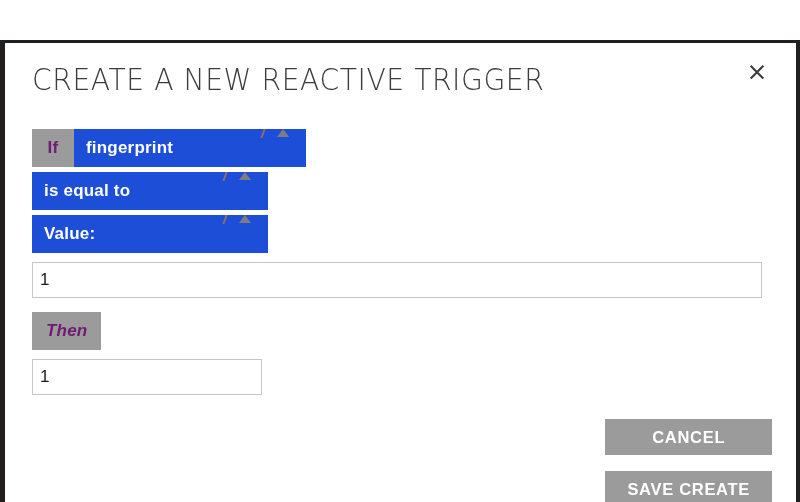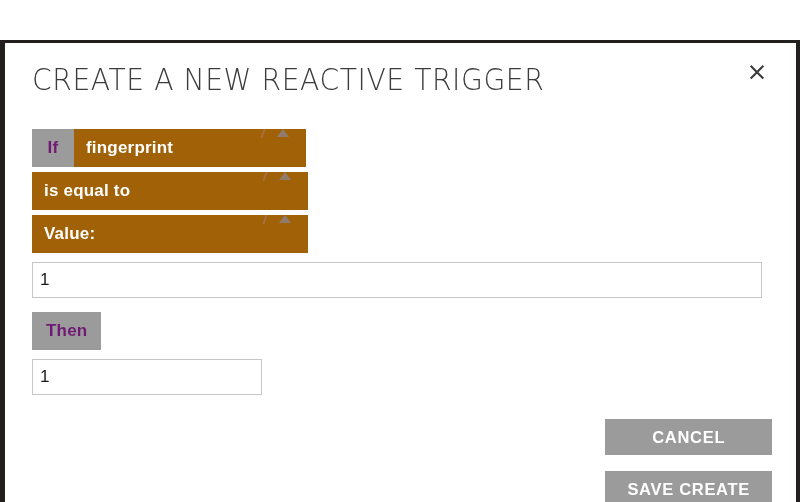--- a/index.html
+++ b/index.html
@@ -91,34 +91,34 @@
     padding: 0 14px;
     box-sizing: border-box;
     min-width: 42px;
     text-align: center;
     letter-spacing: 0.2px;
   }
 
   
   .select {
     position: relative;
-    background: #a16207;
+    background: #1d4ed8;
     color: #ffffff;
     font-size: 17px;
     font-weight: 600;
     height: 38px;
     line-height: 38px;
     padding: 0 12px;
     box-sizing: border-box;
     letter-spacing: 0.2px;
     cursor: pointer;
     overflow: visible;
   }
   .select.w-wide   { width: 232px; }
-  .select.w-normal { width: 276px; }
+  .select.w-normal { width: 236px; }
 
   
   .marker-slash,
   .marker-tri {
     position: absolute;
     top: 0px;
     pointer-events: none;
   }
   .marker-slash {
     right: 42px;
@@ -147,21 +147,21 @@
     background: #ffffff;
     color: #1a1a1a;
     font-size: 17px;
     font-family: "Liberation Sans", sans-serif;
     padding: 0 7px;
     outline: none;
   }
   .input-wide   { width: 730px; }
   .input-narrow { width: 230px; }
 
-  .gap-before-then { margin-top: 14px; }
+  .gap-before-then { margin-top: 14px; font-style: italic; }
   .gap-before-input { margin-top: 9px; }
   .gap-after-value  { margin-top: 9px; }
 
   
   #footer {
     position: absolute;
     right: 24px;
     bottom: 26px;
     display: flex;
     gap: 16px;

